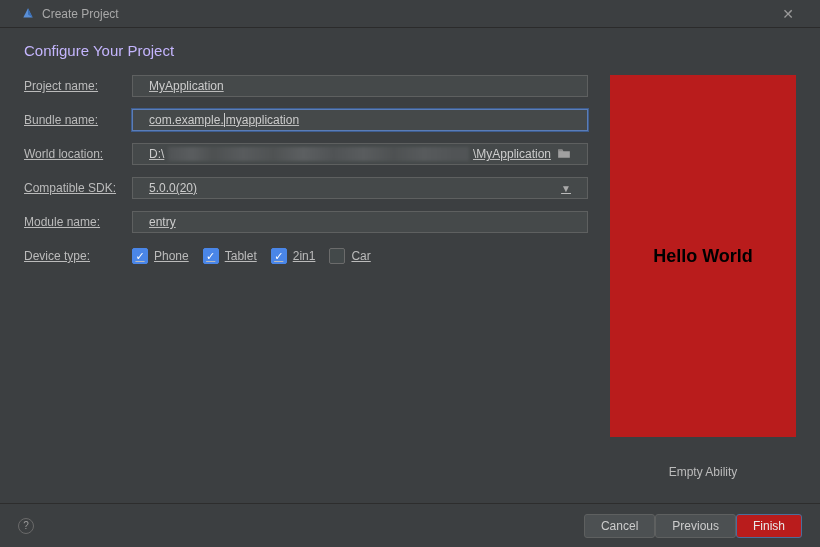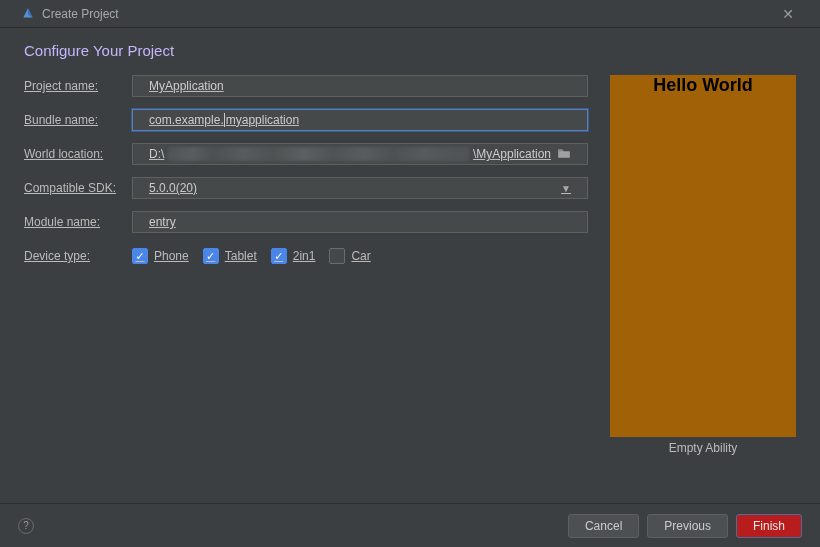--- a/index.html
+++ b/index.html
@@ -143,33 +143,34 @@
   }
   .chk-check {
     color: #fff;
     font-size: 11px;
     line-height: 1;
   }
   .chk-label { color: #bbbbbb; }
   .preview-box {
     width: 186px;
     height: 362px;
-    background: #a16207;
-    display: flex;
+    background: #b91c1c;
+    display: flex;
+    align-items: center;
     justify-content: center;
   }
   .preview-text {
     color: #000000;
     font-size: 18px;
     font-weight: 600;
   }
   .preview-caption {
     color: #bbbbbb;
     font-size: 12px;
-    margin-top: 4px;
+    margin-top: 28px;
   }
   .footer {
     position: absolute;
     left: 0; right: 0; bottom: 0;
     height: 44px;
     border-top: 1px solid #2d2d2d;
     display: flex;
     align-items: center;
     padding: 0 18px;
     background: #3c3f41;
@@ -187,21 +188,21 @@
     font-size: 10px;
   }
   .footer-spacer { flex: 1; }
   .btn {
     height: 24px;
     padding: 0 16px;
     background: #4c5052;
     border: 1px solid #5e6060;
     color: #cccccc;
     font-size: 12px;
-    margin-left: 8px;
+    margin-left: 0;
     border-radius: 3px;
     cursor: pointer;
     display: flex;
     align-items: center;
   }
   .btn.primary {
     background: #b91c1c;
     border-color: #4a6e9b;
     color: #e8e8e8;
   }

